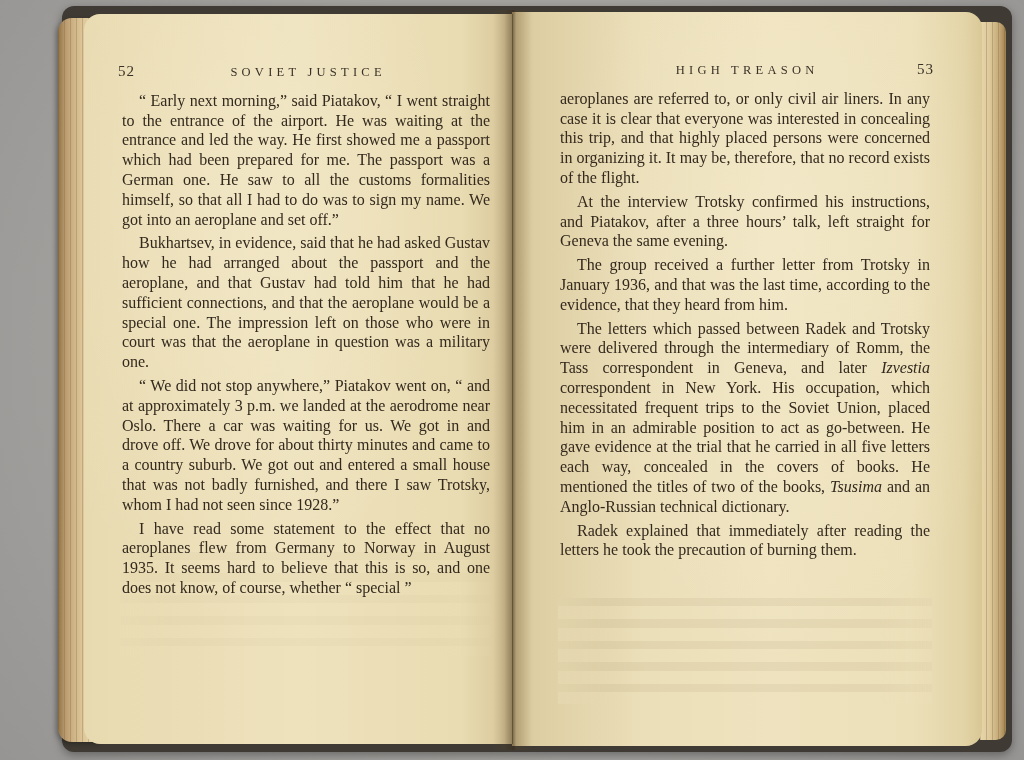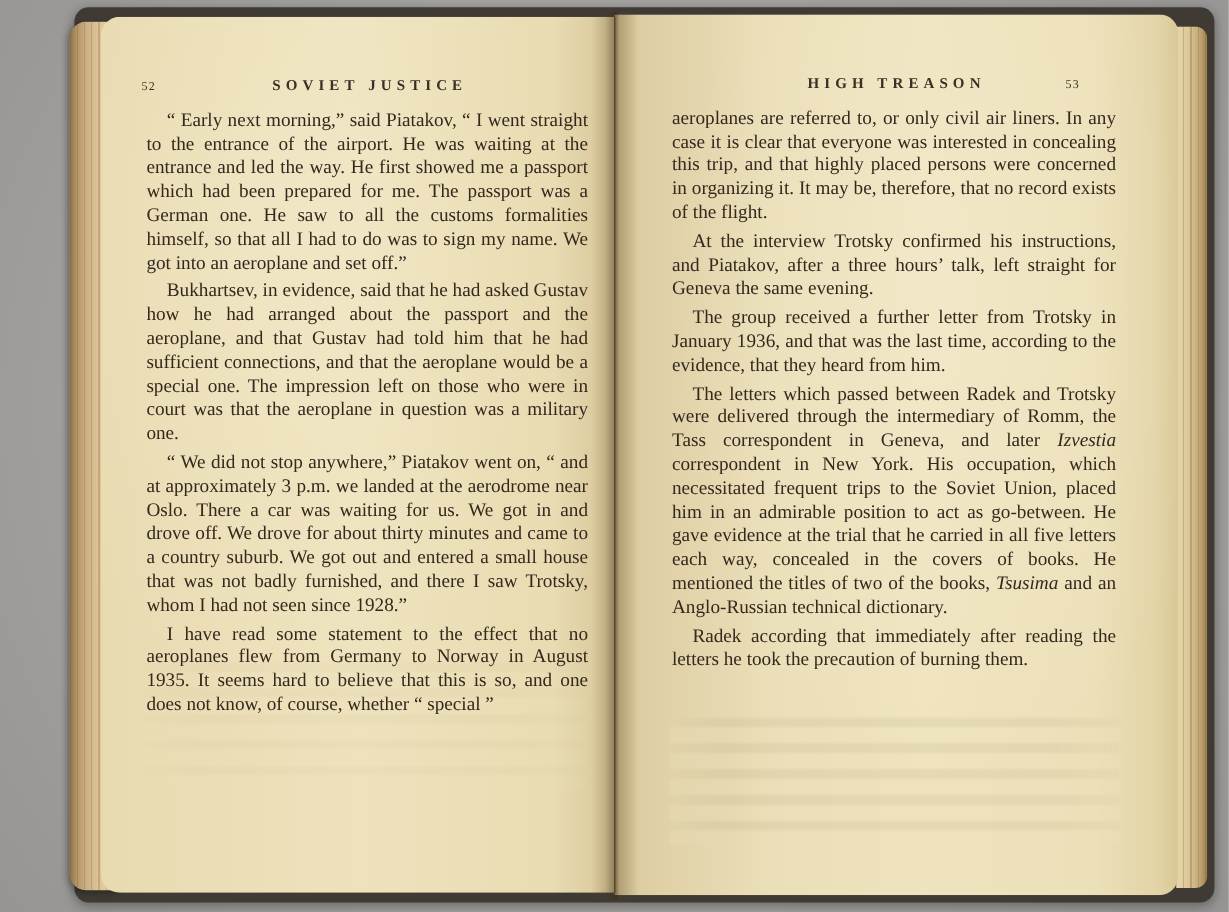--- a/index.html
+++ b/index.html
@@ -56,24 +56,24 @@
   .text-col{
     position:absolute;color:var(--ink,#33291d);
     font-size:16px;line-height:19.8px;
   }
   .text-left{left:118px;top:62px;width:376px;}
   .text-right{left:556px;top:60px;width:378px;}
   .running-head{
     display:flex;align-items:baseline;margin-bottom:8px;
     font-size:13px;color:#3a3126;
   }
-  .running-head .num{width:46px;font-size:10px;letter-spacing:1px;}
-  .running-head .num.right{text-align:left;}
+  .running-head .num{width:46px;font-size:15px;letter-spacing:1px;}
+  .running-head .num.right{text-align:right;}
   .running-head .title{
-    flex:1;text-align:center;font-weight:bold;font-size:12.5px;
+    flex:1;text-align:center;font-weight:normal;font-size:12.5px;
     letter-spacing:.34em;text-indent:.34em;
   }
   .para{margin:4px;text-align:justify;}
   .para.indent{text-indent:17px;}
   .bleed{
     position:absolute;pointer-events:none;filter:blur(.7px);
     background:
       linear-gradient(90deg, rgba(238,226,189,.55) 0%, rgba(238,226,189,0) 12%, rgba(238,226,189,0) 86%, rgba(238,226,189,.55) 100%),
       repeating-linear-gradient(180deg, rgba(122,100,60,.15) 0 8px, rgba(0,0,0,0) 8px 21.5px);
   }
@@ -115,16 +115,16 @@
     <div class="running-head">
       <span class="num"></span>
       <span class="title">HIGH TREASON</span>
       <span class="num right">53</span>
     </div>
     <div id="right-paragraphs">
         <p class="para"><span>aeroplanes are referred to, or only civil air liners. In any case it is clear that everyone was interested in concealing this trip, and that highly placed persons were concerned in organizing it. It may be, therefore, that no record exists of the flight.</span></p>
         <p class="para indent"><span>At the interview Trotsky confirmed his instructions, and Piatakov, after a three hours’ talk, left straight for Geneva the same evening.</span></p>
         <p class="para indent"><span>The group received a further letter from Trotsky in January 1936, and that was the last time, according to the evidence, that they heard from him.</span></p>
         <p class="para indent"><span>The letters which passed between Radek and Trotsky were delivered through the intermediary of Romm, the Tass correspondent in Geneva, and later </span><i>Izvestia</i><span> correspondent in New York. His occupation, which necessitated frequent trips to the Soviet Union, placed him in an admirable position to act as go-between. He gave evidence at the trial that he carried in all five letters each way, concealed in the covers of books. He mentioned the titles of two of the books, </span><i>Tsusima</i><span> and an Anglo-Russian technical dictionary.</span></p>
-        <p class="para indent"><span>Radek according that immediately after reading the letters he took the precaution of burning them.</span></p>
+        <p class="para indent"><span>Radek explained that immediately after reading the letters he took the precaution of burning them.</span></p>
       </div>
   </div>
 </div>
 
 </body></html>

